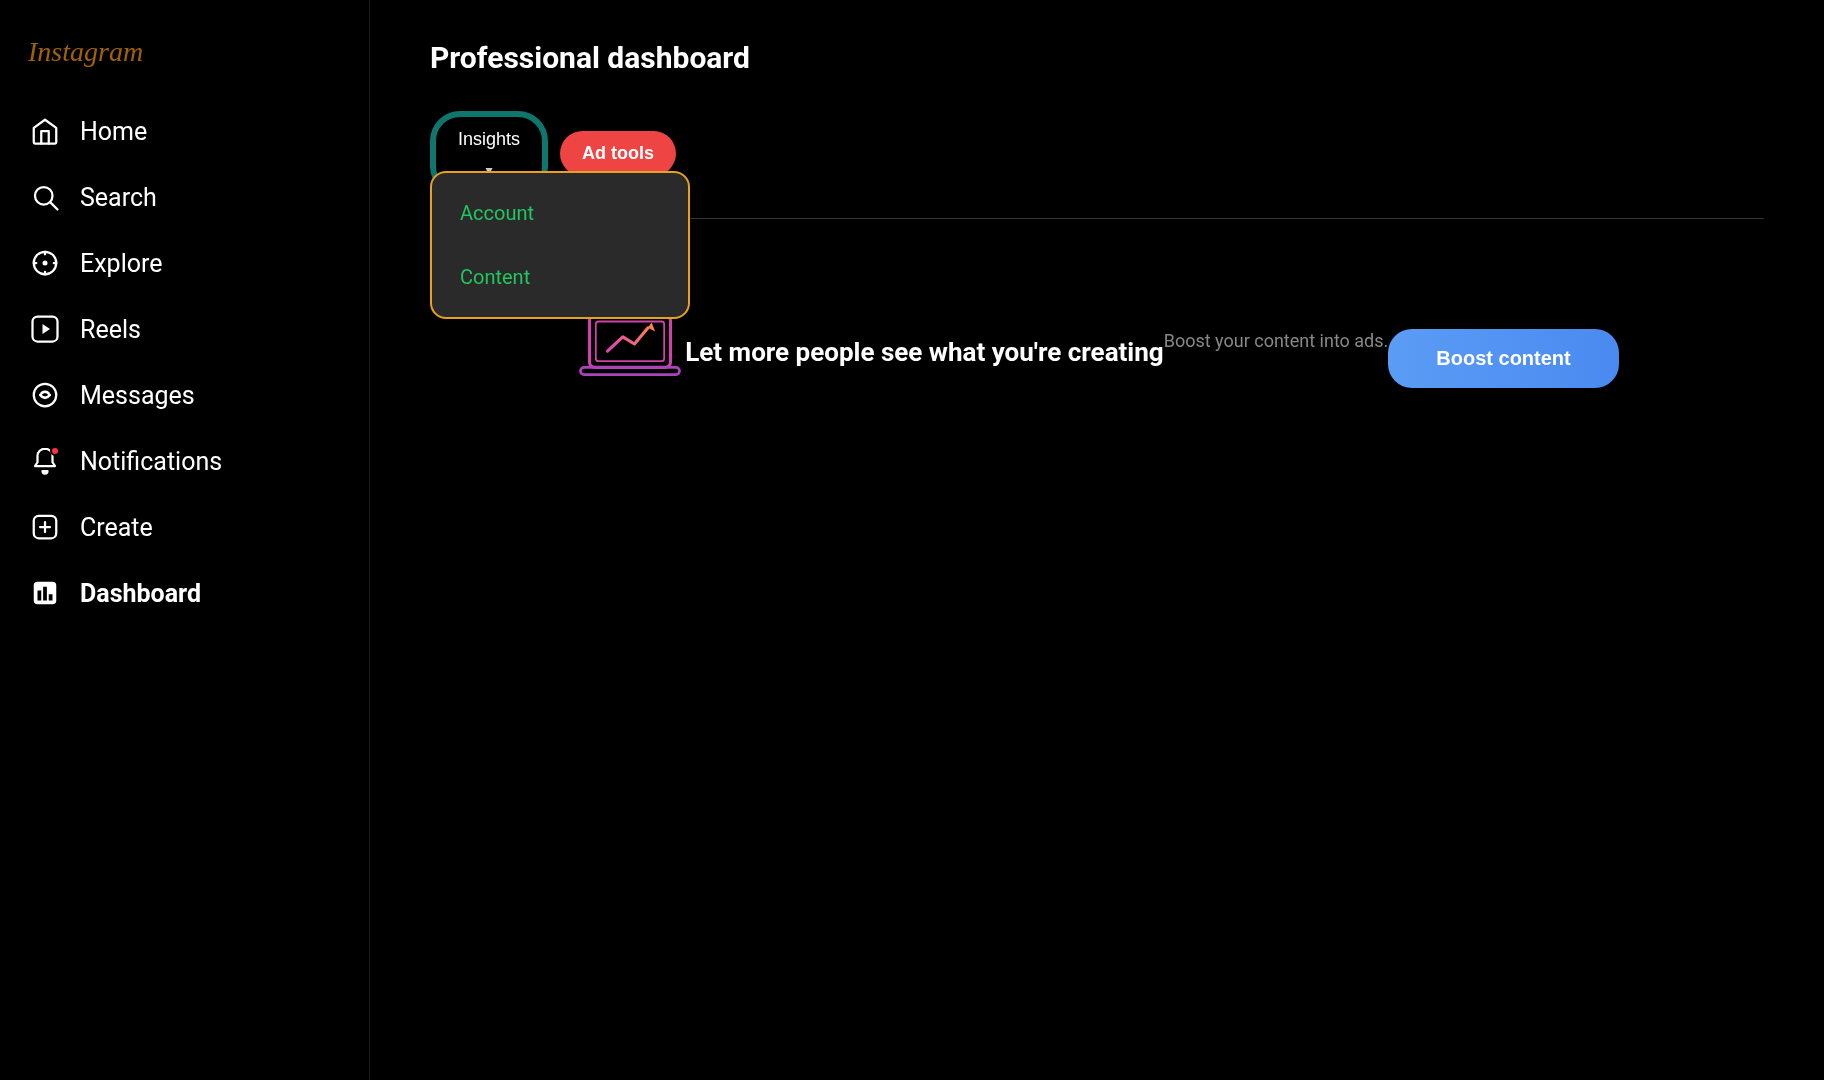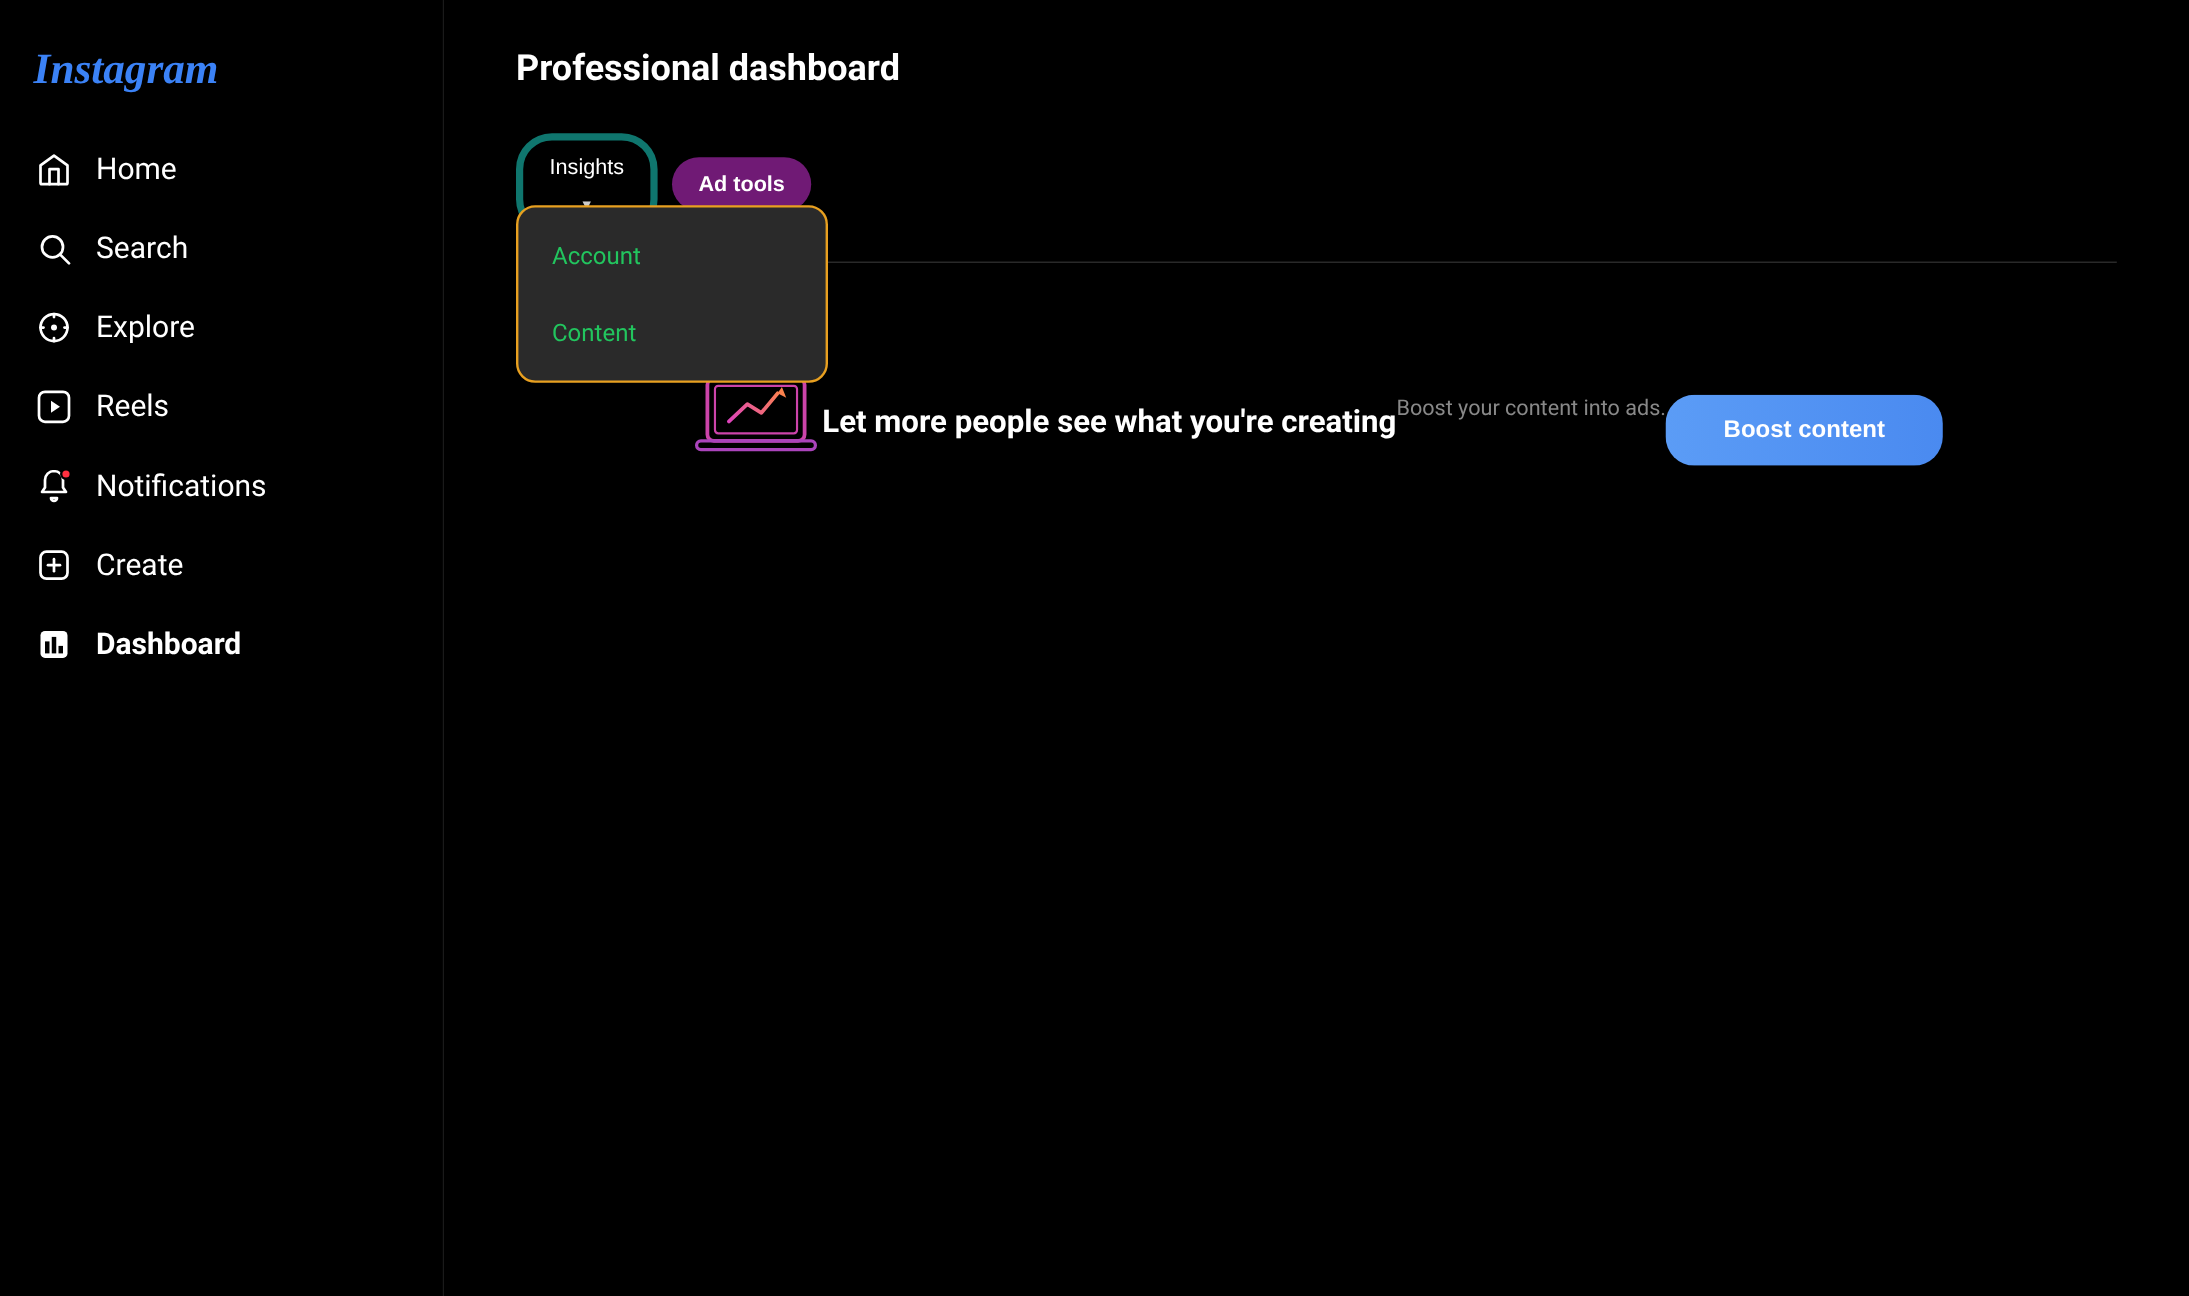--- a/index.html
+++ b/index.html
@@ -25,23 +25,23 @@
       background-color: #000;
       display: flex;
       flex-direction: column;
       padding: 20px 16px;
       flex-shrink: 0;
       border-right: 1px solid #1a1a1a;
     }
 
     .logo {
       font-family: 'Brush Script MT', cursive, Georgia, serif;
-      font-size: 36px;
-      font-weight: 700;
-      color: #3b82f6;
+      font-size: 28px;
+      font-weight: 400;
+      color: #a16207;
       padding: 16px 12px 32px 12px;
       font-style: italic;
     }
 
     .nav-item {
       display: flex;
       align-items: center;
       gap: 18px;
       padding: 14px 12px;
       border-radius: 12px;
@@ -133,21 +133,21 @@
       flex-direction: column;
     }
 
     .tab-adtools {
       display: flex;
       align-items: center;
       gap: 8px;
       padding: 12px 22px;
       border-radius: 30px;
       border: none;
-      background: #701a75;
+      background: #ef4444;
       color: #fff;
       font-size: 18px;
       font-weight: 700;
       cursor: pointer;
       text-align: center;
     }
 
     .chevron-down {
       font-size: 14px;
       color: #ccc;
@@ -272,20 +272,31 @@
   <div class="nav-item">
     <div class="nav-icon">
       <svg viewBox="0 0 24 24" fill="none" stroke="white" stroke-width="1.8" stroke-linecap="round" stroke-linejoin="round">
         <rect x="2" y="2" width="20" height="20" rx="4"></rect>
         <polygon points="10,8 16,12 10,16" fill="white" stroke="none"></polygon>
       </svg>
     </div>
     <span class="nav-item-label">Reels</span>
   </div>
 
+  <div class="nav-item">
+    <div class="nav-icon">
+      <svg viewBox="0 0 24 24" fill="none" stroke="white" stroke-width="1.8" stroke-linecap="round" stroke-linejoin="round">
+        <circle cx="12" cy="12" r="9"></circle>
+        <path d="M8 12 Q12 7 16 12 Q12 17 8 12z" fill="none"></path>
+        <path d="M9 10 Q12 8 15 10" stroke-width="1.2"></path>
+        <path d="M9 12.5 Q12 15 15 12.5" stroke-width="1.2"></path>
+      </svg>
+    </div>
+    <span class="nav-item-label">Messages</span>
+  </div>
 
   <div class="nav-item">
     <div class="notification-icon-wrapper">
       <svg width="30" height="30" viewBox="0 0 24 24" fill="none" stroke="white" stroke-width="1.8" stroke-linecap="round" stroke-linejoin="round">
         <path d="M12 22a2 2 0 002-2H10a2 2 0 002 2z"></path>
         <path d="M12 2C8.686 2 6 4.686 6 8v5l-2 3h16l-2-3V8c0-3.314-2.686-6-6-6z"></path>
       </svg>
       <div class="notification-dot"></div>
     </div>
     <span class="nav-item-label">Notifications</span>

